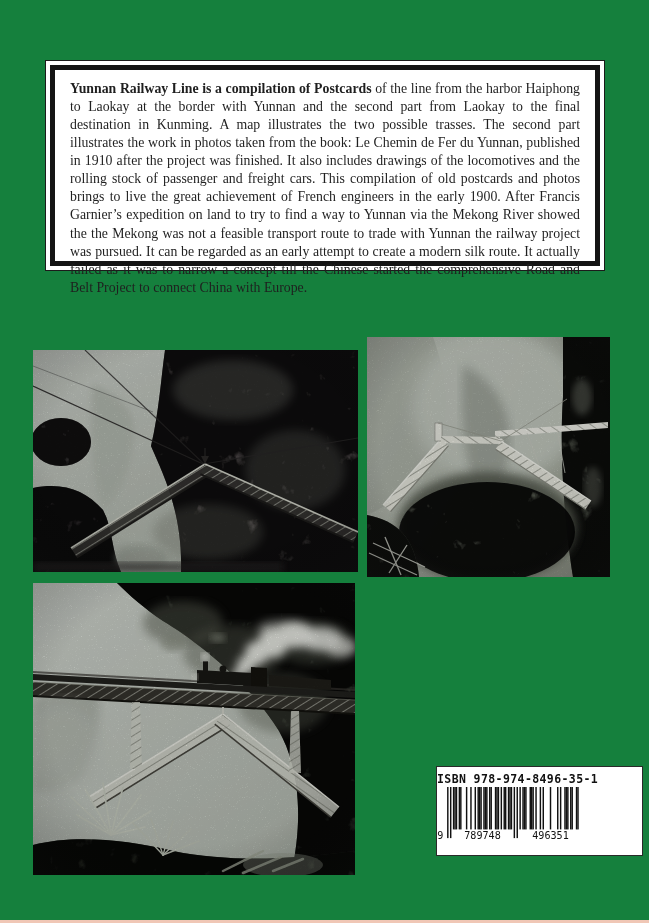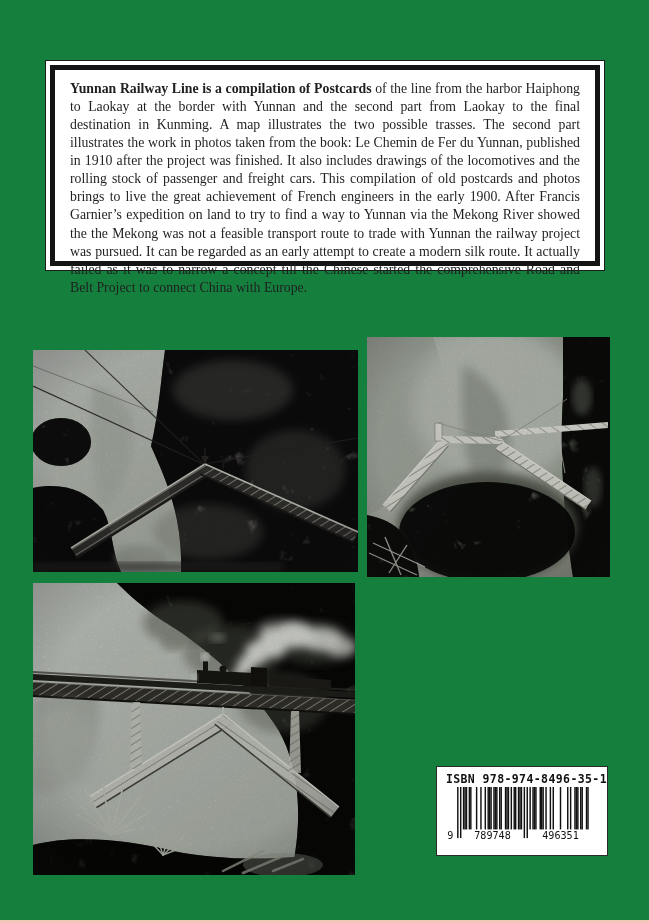--- a/index.html
+++ b/index.html
@@ -11,22 +11,22 @@
   .blurb-inner{border:5px solid #141414;height:100%;box-sizing:border-box;padding:10px 15px 8px 15px;background:#fff;}
   .blurb-text{margin:0;font-size:13.8px;line-height:1.31;text-align:justify;color:#1f1f1f;}
   .blurb-text .lead{font-weight:bold;}
   
   .photo{position:absolute;}
   .photo svg{display:block;width:100%;height:100%;}
   #photo1{left:33px;top:350px;width:325px;height:222px;}
   #photo2{left:367px;top:337px;width:243px;height:240px;}
   #photo3{left:33px;top:583px;width:322px;height:292px;}
   
-  .barcode-box{position:absolute;left:436px;top:766px;width:172px;height:90px;background:#fff;
-               border:1.5px solid #2a2a2a;box-sizing:border-box;text-align:right;}
+  .barcode-box{position:absolute;left:436px;top:766px;width:207px;height:90px;background:#fff;
+               border:1.5px solid #2a2a2a;box-sizing:border-box;text-align:left;}
   .isbn-label{font-family:"DejaVu Sans Mono",monospace;font-weight:bold;font-size:11.5px;
               letter-spacing:0.4px;margin-top:5px;color:#111;white-space:nowrap;}
   #barcode-svg{margin-top:1px;}
   .bc-digits{font-family:"DejaVu Sans Mono",monospace;font-size:10.5px;fill:#111;}
   
   .bottom-accent{position:absolute;left:0;bottom:0;width:100%;height:3px;background:#f0c7b6;}
 </style>
 </head>
 <body>
 

